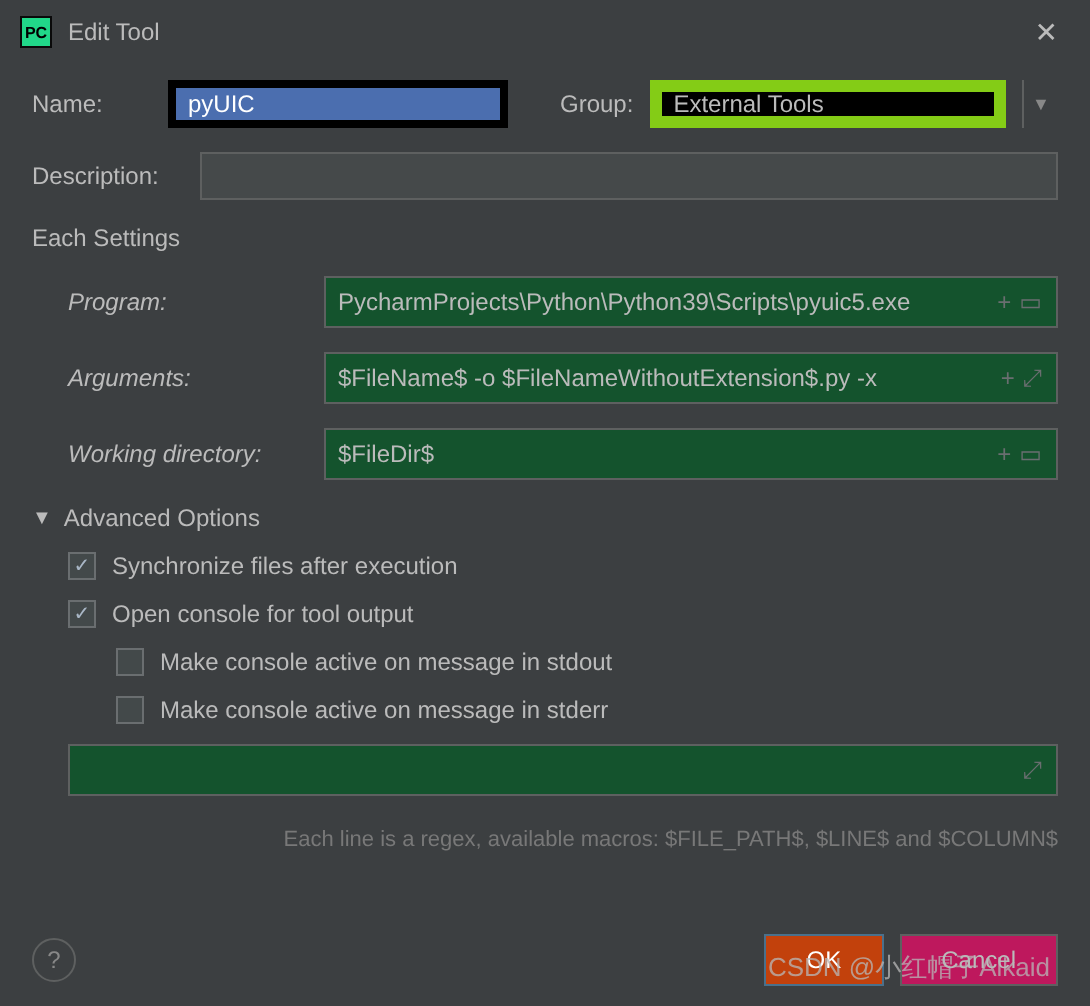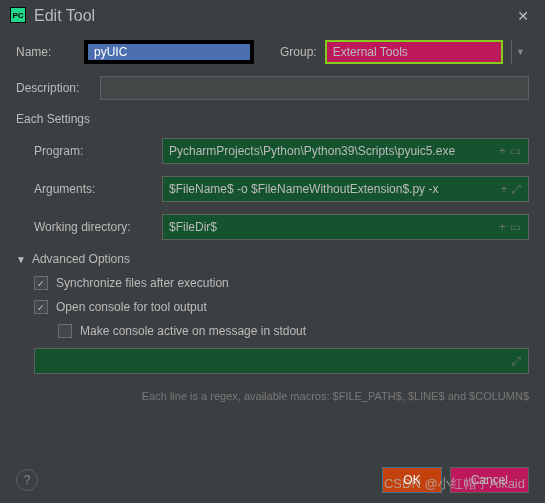--- a/index.html
+++ b/index.html
@@ -13,53 +13,53 @@
       overflow: hidden;
       position: relative;
     }
     .titlebar {
       display: flex;
       align-items: center;
       justify-content: space-between;
       padding: 6px 10px;
       height: 32px;
     }
-    .titlebar-left { display: flex; align-items: flex-start; gap: 8px; }
+    .titlebar-left { display: flex; align-items: center; gap: 8px; }
     .app-icon {
       width: 16px; height: 16px;
       background: #21d789;
       border: 1px solid #0a0a0a;
       display: flex;
       align-items: center;
       justify-content: center;
       font-size: 8px;
       font-weight: bold;
       color: #000;
     }
-    .title { color: #bbbbbb; font-size: 16px; }
+    .title { color: #bbbbbb; font-size: 12px; }
     .close-x { color: #bbbbbb; font-size: 14px; cursor: pointer; padding: 0 6px; }
     .content { padding: 8px 16px; }
     .row { display: flex; align-items: center; margin-bottom: 12px; gap: 8px; }
     .label { color: #bbbbbb; font-size: 12px; }
     .input {
       background: #45494a;
       border: 1px solid #5e6060;
       color: #bbbbbb;
       padding: 4px 6px;
       font-size: 12px;
       height: 24px;
     }
     .input.selected {
       background: #4b6eaf;
       border: 4px solid #000000;
       color: #ffffff;
     }
     .dropdown {
-      background: #be185d;
-      border: 2px solid #84cc16;
+      background: #000000;
+      border: 6px solid #84cc16;
       color: #bbbbbb;
       padding: 4px 6px;
       height: 24px;
       display: flex;
       align-items: center;
       justify-content: space-between;
       flex: 1;
     }
     .dropdown-arrow {
       width: 18px;
@@ -68,21 +68,21 @@
       color: #888;
       font-size: 9px;
       height: 24px;
       display: flex;
       align-items: center;
       justify-content: center;
     }
     .section-title { color: #bbbbbb; font-size: 12px; margin: 8px 0 12px 0; }
     .indent { padding-left: 18px; }
     .field-row { display: flex; align-items: center; margin-bottom: 12px; gap: 8px; }
-    .field-label { width: 120px; color: #bbbbbb; font-size: 12px; }
+    .field-label { width: 120px; color: #bbbbbb; font-size: 12px; font-style: italic; }
     .field-input-wrap { flex: 1; display: flex; align-items: center; position: relative; }
     .field-input {
       flex: 1;
       background: #14532d;
       border: 1px solid #5e6060;
       color: #bbbbbb;
       padding: 4px 6px;
       font-size: 12px;
       height: 26px;
     }
@@ -237,20 +237,24 @@
     </div>
     <div class="checkbox-row">
       <div class="checkbox checked"></div>
       <span>Open console for tool output</span>
     </div>
     <div class="indent2">
       <div class="checkbox-row">
         <div class="checkbox"></div>
         <span>Make console active on message in stdout</span>
       </div>
+      <div class="checkbox-row">
+        <div class="checkbox"></div>
+        <span>Make console active on message in stderr</span>
+      </div>
     </div>
 
     <div class="field-row" style="margin-top:8px">
       <div class="field-input-wrap">
         <input class="field-input" value="" style="">
         <div class="field-icons">
           <span class="mini-icon">⤢</span>
         </div>
       </div>
     </div>

